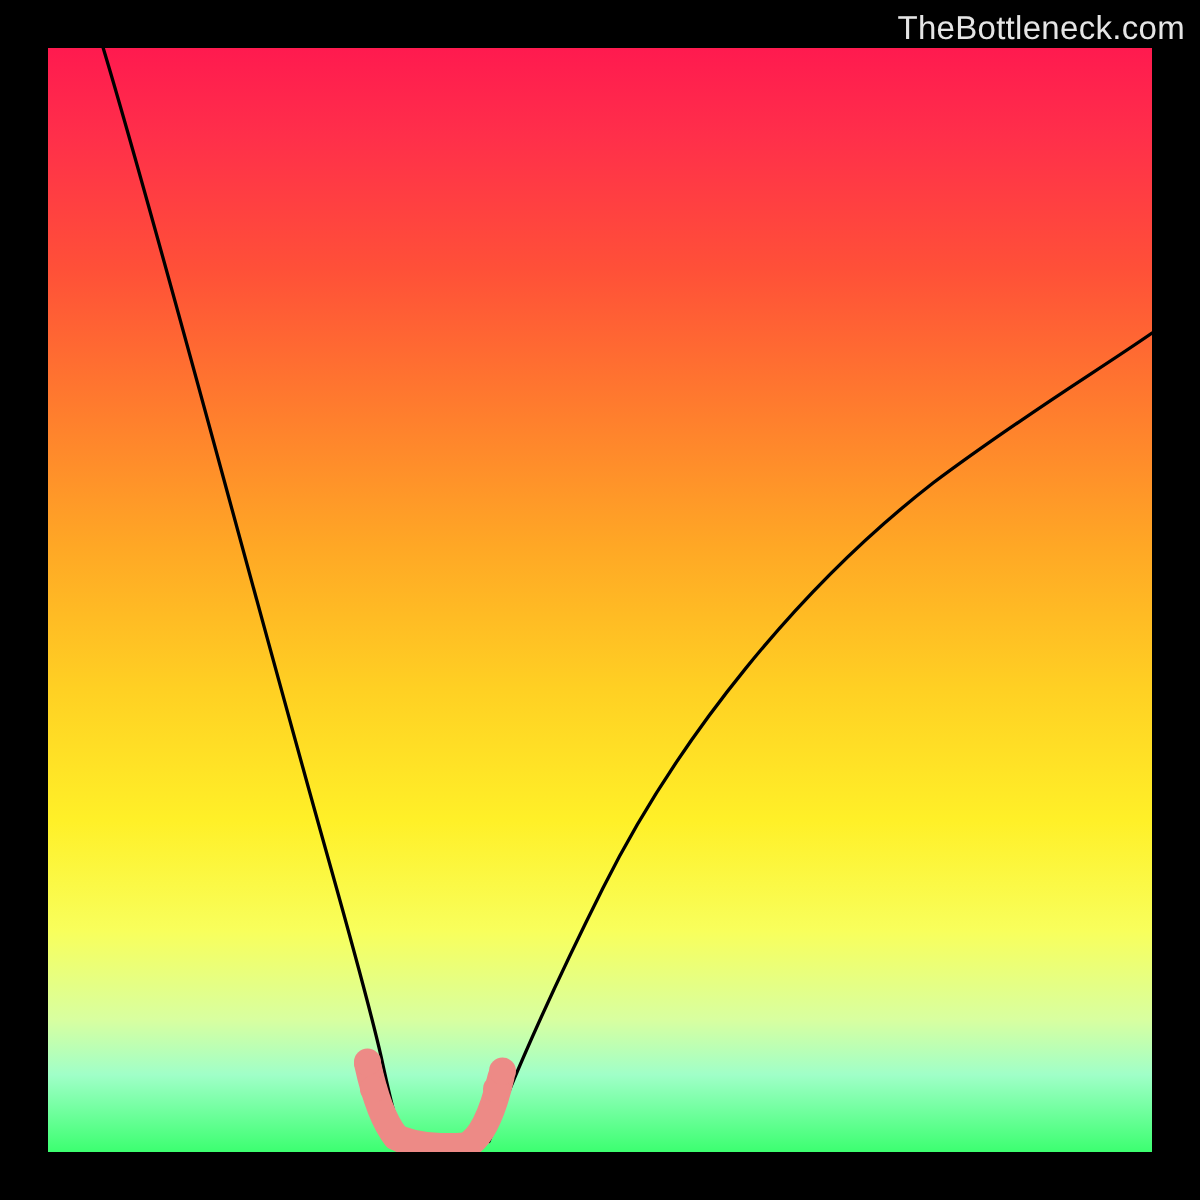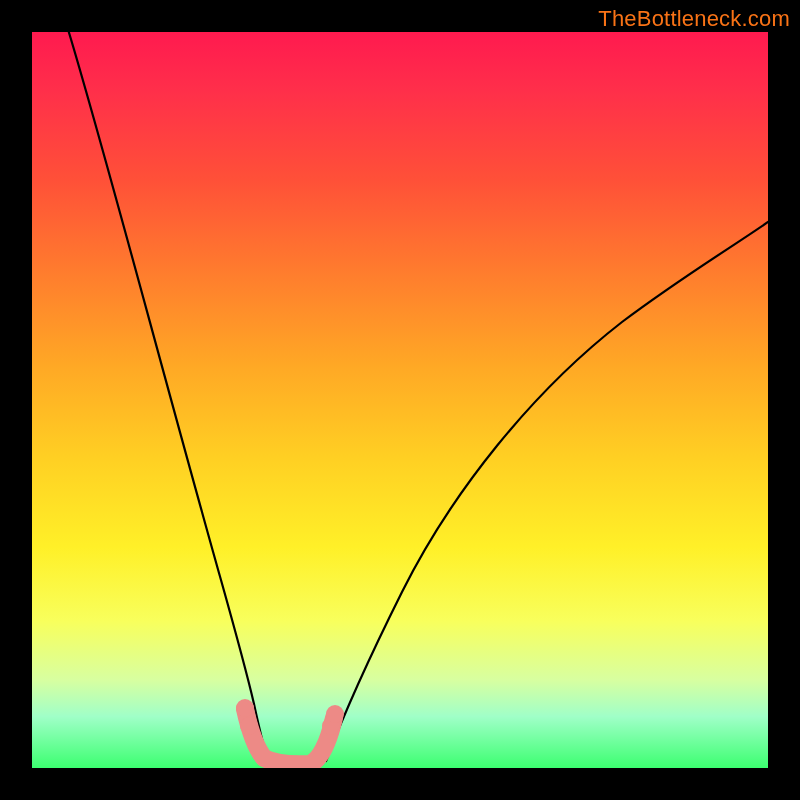--- a/index.html
+++ b/index.html
@@ -45,21 +45,21 @@
       #f8ff5c 80%,
       #d8ffa0 88%,
       #a0ffc8 93%,
       #3cff70 100%
     );
   }
   .watermark {
     position: absolute;
     top: 6px;
     right: 10px;
-    color: #f97316;
+    color: #e5e5e5;
     font-size: 22px;
     letter-spacing: 0.2px;
     user-select: none;
   }
   svg.curves {
     position: absolute;
     left: 0;
     top: 0;
     width: 736px;
     height: 736px;

